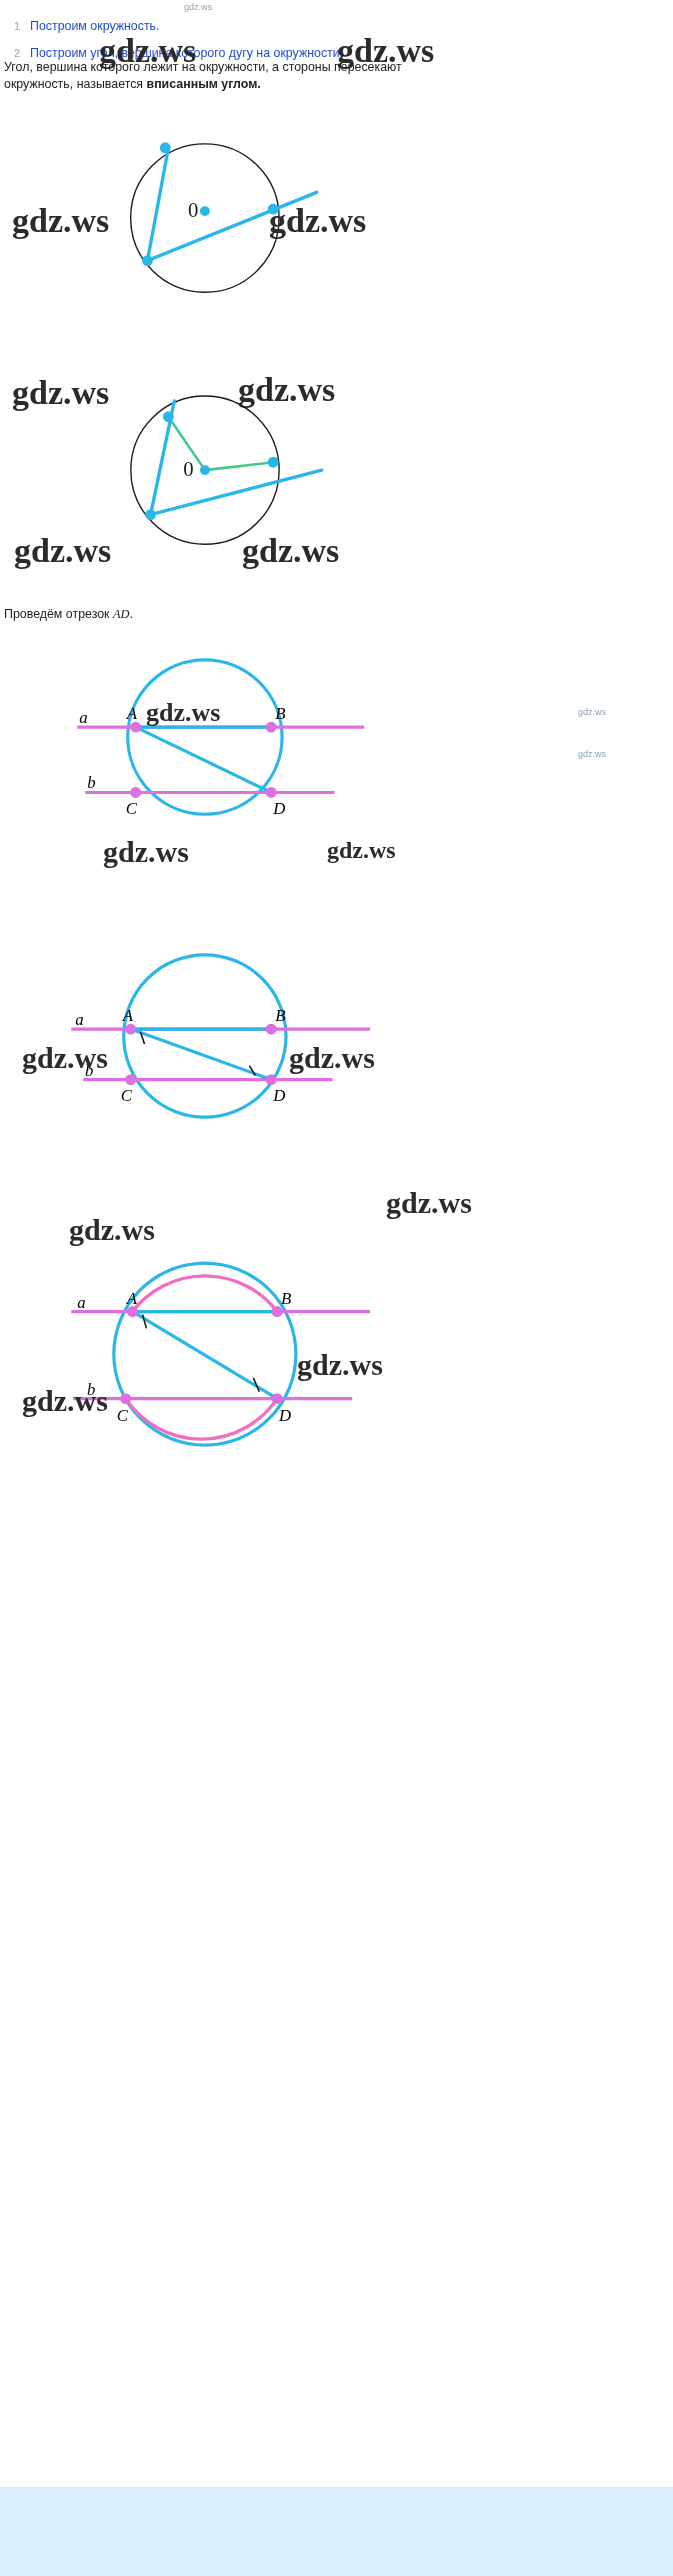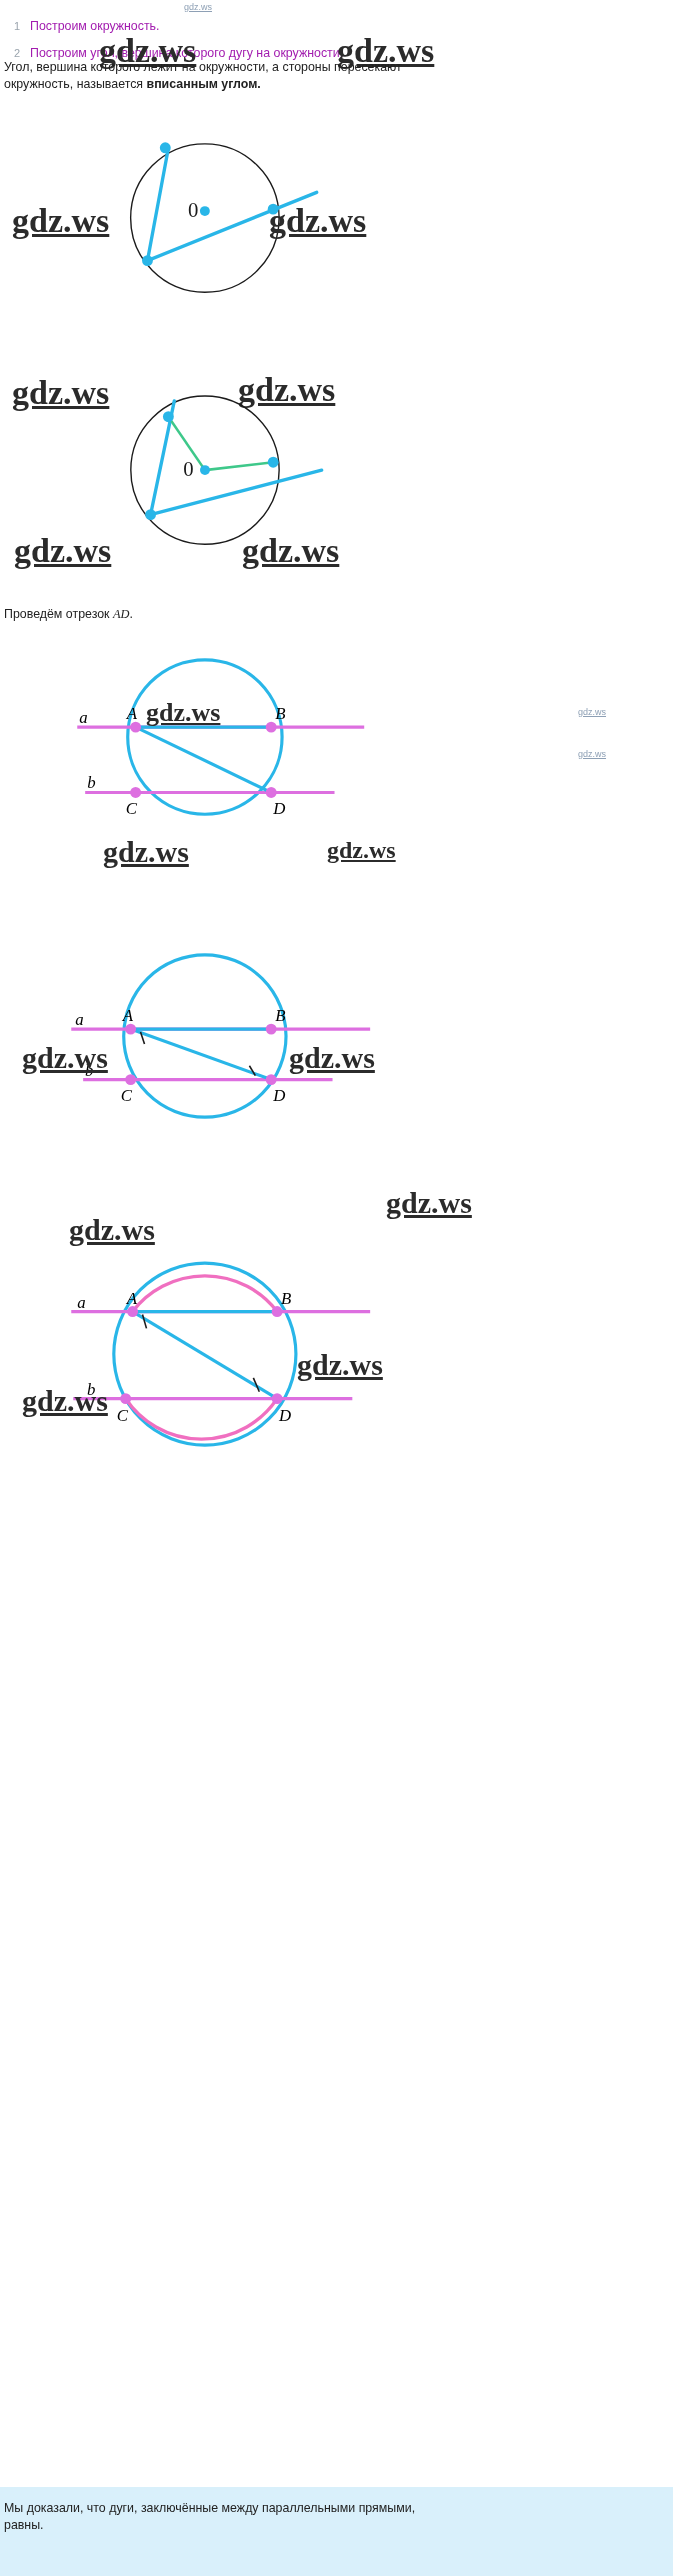--- a/index.html
+++ b/index.html
@@ -1,23 +1,23 @@
 <!DOCTYPE html>
 <html><head>
 <meta charset="utf-8">
 <style>
   html,body{margin:0;padding:0;background:#ffffff;}
   body{width:673px;height:2576px;position:relative;font-family:"Liberation Sans",sans-serif;color:#1b1b1b;overflow:hidden;}
   .page{position:absolute;inset:0;}
-  .wm{position:absolute;font-family:"Liberation Serif",serif;font-weight:700;color:#2b2b2b;white-space:nowrap;pointer-events:none;text-decoration:underline;}
+  .wm{position:absolute;font-family:"Liberation Serif",serif;font-weight:700;color:#2b2b2b;white-space:nowrap;pointer-events:none;}
   .wm.small{font-family:"Liberation Sans",sans-serif;font-weight:400;color:#8ea0b5;}
   .txt{position:absolute;font-size:12.4px;line-height:1.35;color:#222;}
   .txt i{font-family:"Liberation Serif",serif;font-style:italic;}
   .txt b{font-weight:700;}
-  .step{position:absolute;font-size:12.4px;color:#a21caf;}
+  .step{position:absolute;font-size:12.4px;color:#1d4ed8;}
   .stepnum{position:absolute;font-size:11px;color:#9aa4ad;}
   svg{position:absolute;overflow:visible;}
   .band{position:absolute;background:#d9f0fb;}
 </style>
 </head>
 <body>
 
 <div class="page">
 
   <div class="wm small" style="left:184px;top:2px;font-size:9px;">gdz.ws</div>
@@ -139,19 +139,15 @@
     <text x="88" y="151" font-family="Liberation Serif, serif" font-style="italic" font-size="17">b</text>
     <text x="128" y="59" font-family="Liberation Serif, serif" font-style="italic" font-size="17">A</text>
     <text x="284" y="59" font-family="Liberation Serif, serif" font-style="italic" font-size="17">B</text>
     <text x="118" y="178" font-family="Liberation Serif, serif" font-style="italic" font-size="17">C</text>
     <text x="282" y="178" font-family="Liberation Serif, serif" font-style="italic" font-size="17">D</text>
   </svg>
   <div class="wm" style="left:297px;top:1348px;font-size:30px;">gdz.ws</div>
   <div class="wm" style="left:22px;top:1384px;font-size:30px;">gdz.ws</div>
 
   <div class="band" style="left:0;top:2487px;width:673px;height:89px;"></div>
-  <div class="txt" style="left:4px;top:2500px;width:663px;">
-    <span>Мы доказали, что дуги, заключённые между параллельными прямыми,</span><br>
-    <span>равны.</span>
-  </div>
 
 </div>
 
 
 </body></html>

